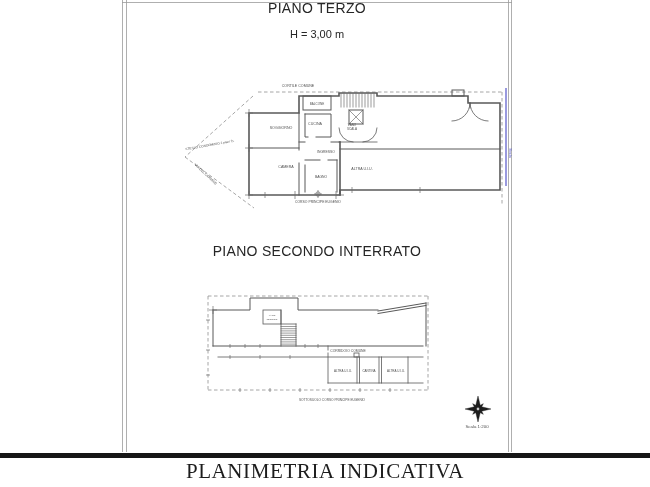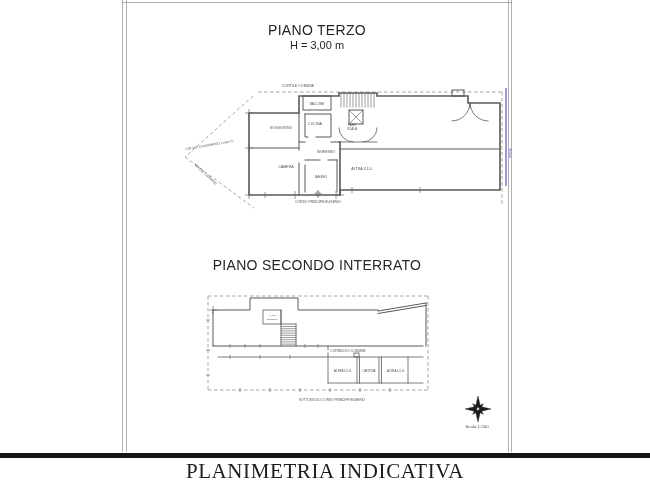--- a/index.html
+++ b/index.html
@@ -1,45 +1,45 @@
 <!DOCTYPE html>
 <html><head>
 <meta charset="utf-8">
 <style>
   html,body{margin:0;padding:0;}
   body{width:650px;height:487px;background:#ffffff;position:relative;
        font-family:"Liberation Sans",sans-serif;overflow:hidden;}
   .abs{position:absolute;}
   .title-block{left:122px;width:390px;text-align:center;color:#262626;}
   .t-main{font-size:14px;letter-spacing:.3px;}
-  .t-sub{font-size:11px;margin-top:1px;}
+  .t-sub{font-size:11px;margin-top:12px;}
   .caption{left:0;top:459px;width:650px;text-align:center;
            font-family:"Liberation Serif",serif;font-size:21px;color:#1c1c1c;
            letter-spacing:.6px;}
   svg{position:absolute;left:0;top:0;}
   svg text{font-family:"Liberation Sans",sans-serif;fill:#4f4f4f;}
   .wl{stroke:#595959;fill:none;stroke-linecap:square;}
   .w16{stroke-width:1.6;} .w1{stroke-width:1;} .w08{stroke-width:.8;} .w06{stroke-width:.6;}
   .dash{stroke:#8f8f8f;stroke-width:.8;fill:none;stroke-dasharray:3.5 2.5;}
   .frame{stroke:#9a9a9a;stroke-width:.8;}
   .tick{stroke:#6a6a6a;stroke-width:.7;fill:none;}
   .blueline{stroke:#4646c4;stroke-width:1.1;fill:none;}
   .bluetext{fill:#4646c4;}
   .scanbar{fill:#161616;}
   .star{fill:#1d1d1d;stroke:#1d1d1d;stroke-width:.4;}
 </style>
 </head>
 <body>
 
-<div class="abs title-block" style="top:22px">
+<div class="abs title-block" style="top:0">
   <div class="t-main">PIANO TERZO</div>
   <div class="t-sub">H = 3,00 m</div>
 </div>
 
-<div class="abs title-block" style="top:257px">
+<div class="abs title-block" style="top:243px">
   <div class="t-main">PIANO SECONDO INTERRATO</div>
 </div>
 
 <div class="abs caption">PLANIMETRIA INDICATIVA</div>
 
 <svg width="650" height="487" viewBox="0 0 650 487">
 
   <g>
     <line class="frame" x1="122.5" y1="0" x2="122.5" y2="452"></line>
     <line class="frame" x1="126.5" y1="0" x2="126.5" y2="452"></line>

